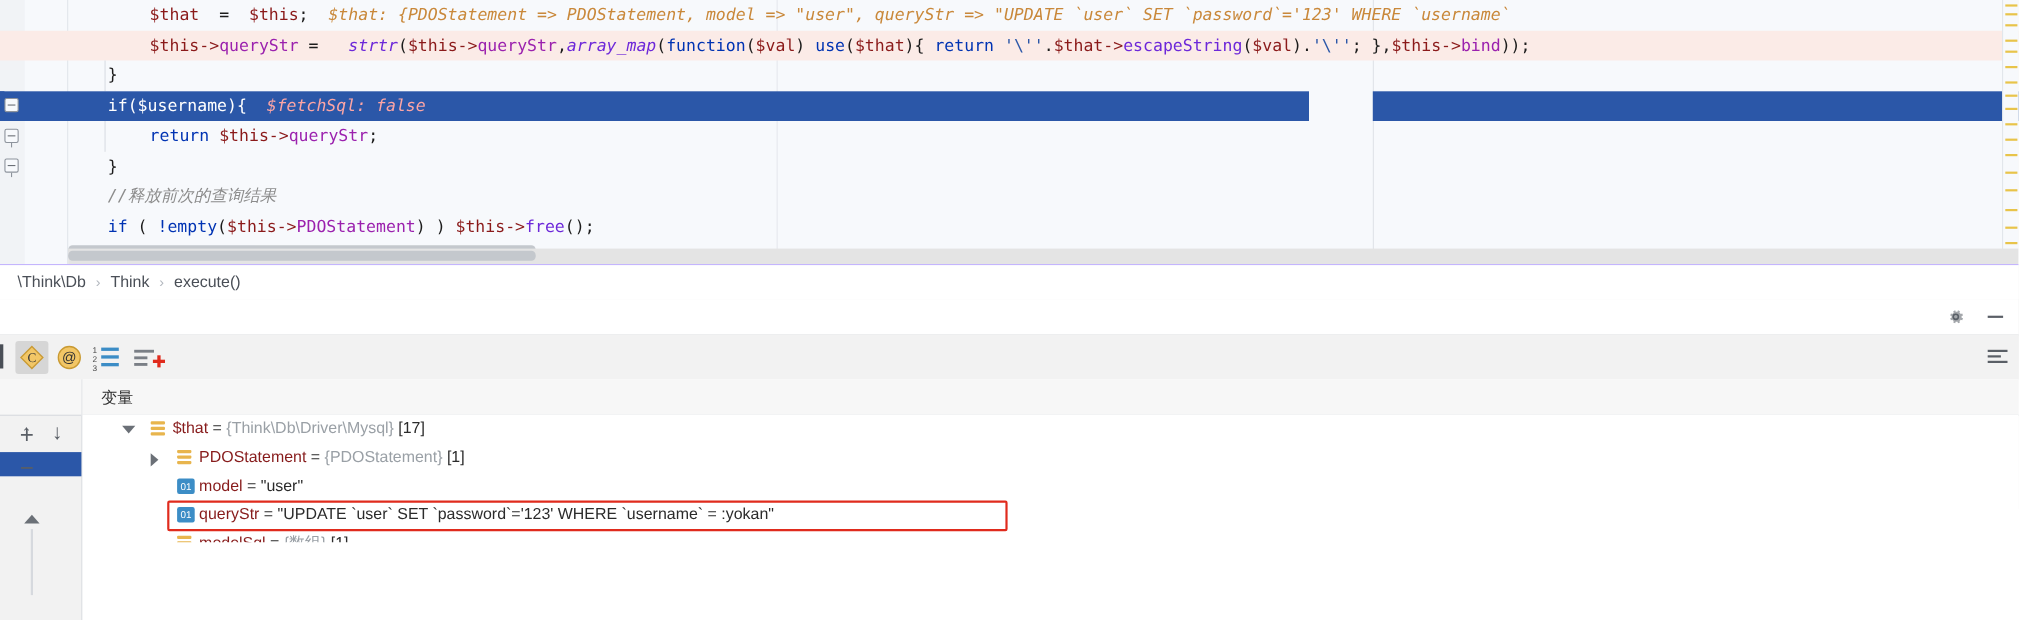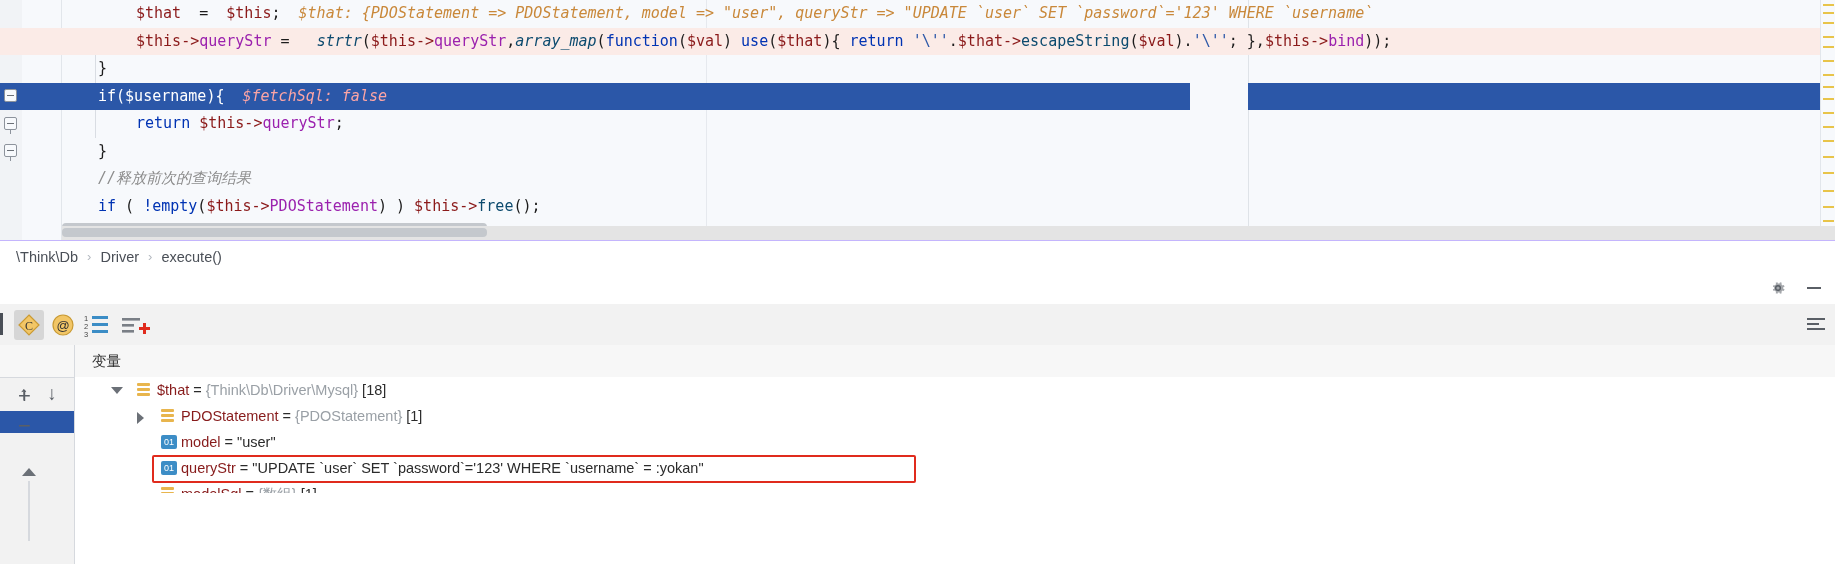--- a/index.html
+++ b/index.html
@@ -25,21 +25,21 @@
   .crow.sel{background:#2b57a8;}
   .crow.sel .ctext{color:#ffffff;}
 
   
   .caret-mark{position:absolute;left:0;top:0;width:4px;height:27.5px;background:#2b57a8;}
 
   
   .t-var{color:#8b1a1a;}
   .t-prop{color:#9b21ae;}
   .t-kw{color:#0033b3;margin-top:16px;}
-  .t-fn{color:#0c4a6e;}
+  .t-fn{color:#6d28d9;}
   .t-strq{color:#2b57a8;}
   .t-plain{color:#1c1c1c;}
   .t-hint{color:#9aa0a6;font-style:italic;}
   .t-hintval{color:#c9883a;font-style:italic;}
   .t-comment{color:#8c8c8c;font-style:italic;}
   .crow.sel .t-hint{color:#fca5a5;}
   .crow.sel .t-plain,.crow.sel .t-var,.crow.sel .t-kw{color:#ffffff;}
 
   
   .fold{position:absolute;left:4px;width:13px;height:13px;box-sizing:border-box;
@@ -217,21 +217,21 @@
     <div class="ed-hscroll">
       <div class="thumb"></div>
     </div>
     <div style="position:absolute;left:62px;top:226px;width:1773px;height:14px;background:#e4e4e4;"></div>
     <div style="position:absolute;left:62px;top:228px;width:425px;height:9px;background:#c4c8cd;border-radius:4px;"></div>
   </div>
 
   <div class="breadcrumb">
     <span class="bc-item">\Think\Db</span>
     <span class="bc-sep">›</span>
-    <span class="bc-item">Driver</span>
+    <span class="bc-item">Think</span>
     <span class="bc-sep">›</span>
     <span class="bc-item">execute()</span>
   </div>
 
   <div class="dbg">
 
     <div class="dbg-header">
       <svg class="gear" viewBox="0 0 20 20">
         <path fill="#5a5f66" d="M10 6.6a3.4 3.4 0 100 6.8 3.4 3.4 0 000-6.8zm0 5.2a1.8 1.8 0 110-3.6 1.8 1.8 0 010 3.6z"></path>
         <path fill="#5a5f66" d="M17.3 11.4l-1.5-.5a6 6 0 000-1.8l1.5-.5-.8-2-1.5.5a6 6 0 00-1.3-1.3l.5-1.5-2-.8-.5 1.5a6 6 0 00-1.8 0L9.4 3.5l-2 .8.5 1.5a6 6 0 00-1.3 1.3l-1.5-.5-.8 2 1.5.5a6 6 0 000 1.8l-1.5.5.8 2 1.5-.5a6 6 0 001.3 1.3l-.5 1.5 2 .8.5-1.5a6 6 0 001.8 0l.5 1.5 2-.8-.5-1.5a6 6 0 001.3-1.3l1.5.5.8-2z" opacity=".55"></path>
@@ -305,21 +305,21 @@
       <div class="vars-body">
 
         <div class="vrow" style="padding-left:0;">
           <span class="tw tri-down" style="position:absolute;left:36px;top:10px;"></span>
           <span class="vicon-obj" style="left:62px;top:6px;">
               <i></i>
               <i></i>
               <i></i>
             </span>
           <span style="margin-left:82px;">
-            <span class="vname">$that</span><span class="veq"> = </span><span class="vtype">{Think\Db\Driver\Mysql}</span><span>&nbsp;</span><span class="vcount">[18]</span>
+            <span class="vname">$that</span><span class="veq"> = </span><span class="vtype">{Think\Db\Driver\Mysql}</span><span>&nbsp;</span><span class="vcount">[17]</span>
           </span>
         </div>
 
         <div class="vrow">
           <span class="tw tri-right" style="position:absolute;left:62px;top:9px;"></span>
           <span class="vicon-obj" style="left:86px;top:6px;">
               <i></i>
               <i></i>
               <i></i>
             </span>

